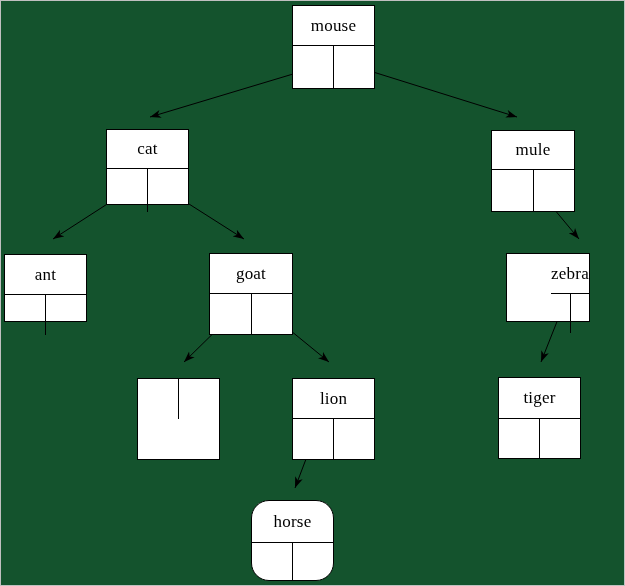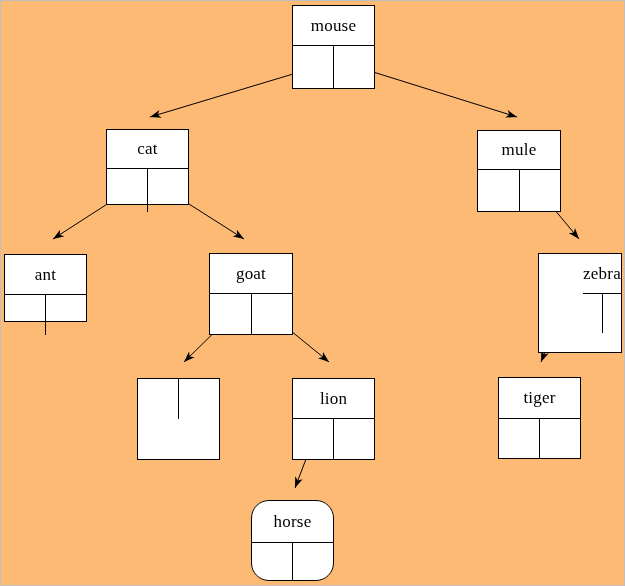--- a/index.html
+++ b/index.html
@@ -6,21 +6,21 @@
     margin: 0;
     padding: 0;
     background: #ffffff;
   }
   .page {
     position: relative;
     width: 625px;
     height: 586px;
     box-sizing: border-box;
     border: 1px solid #c0c0c0;
-    background: #fdba74;
+    background: #14532d;
     overflow: hidden;
   }
   .edges-layer {
     position: absolute;
     left: 0;
     top: 0;
     width: 625px;
     height: 586px;
     pointer-events: none;
   }
@@ -81,42 +81,42 @@
           <div class="cell right"></div>
         </div>
       </div>
       <div class="node" style="left: 105px; top: 128px; width: 83px; height: 76px;">
         <div class="node-label" style="height: 39px;">cat</div>
         <div class="node-cells" style="height: 43px;">
           <div class="cell left"></div>
           <div class="cell right"></div>
         </div>
       </div>
-      <div class="node" style="left: 476px; top: 129px; width: 84px; height: 82px;">
+      <div class="node" style="left: 490px; top: 129px; width: 84px; height: 82px;">
         <div class="node-label" style="height: 39px;">mule</div>
         <div class="node-cells" style="height: 41px;">
           <div class="cell left"></div>
           <div class="cell right"></div>
         </div>
       </div>
       <div class="node" style="left: 3px; top: 253px; width: 83px; height: 68px;">
         <div class="node-label" style="height: 40px;">ant</div>
         <div class="node-cells" style="height: 40px;">
           <div class="cell left"></div>
           <div class="cell right"></div>
         </div>
       </div>
       <div class="node" style="left: 208px; top: 252px; width: 84px; height: 82px;">
         <div class="node-label" style="height: 40px; text-align: center;">goat</div>
         <div class="node-cells" style="height: 40px;">
           <div class="cell left"></div>
           <div class="cell right"></div>
         </div>
       </div>
-      <div class="node" style="left: 537px; top: 252px; width: 84px; height: 100px; padding-left: 44px;">
+      <div class="node" style="left: 505px; top: 252px; width: 84px; height: 69px; padding-left: 44px;">
         <div class="node-label" style="height: 40px;">zebra</div>
         <div class="node-cells" style="height: 39px;">
           <div class="cell left"></div>
           <div class="cell right"></div>
         </div>
       </div>
       <div class="node" style="left: 136px; top: 377px; width: 83px; height: 82px;">
         <div class="node-cells" style="height: 40px;">
           <div class="cell left"></div>
           <div class="cell right"></div>

